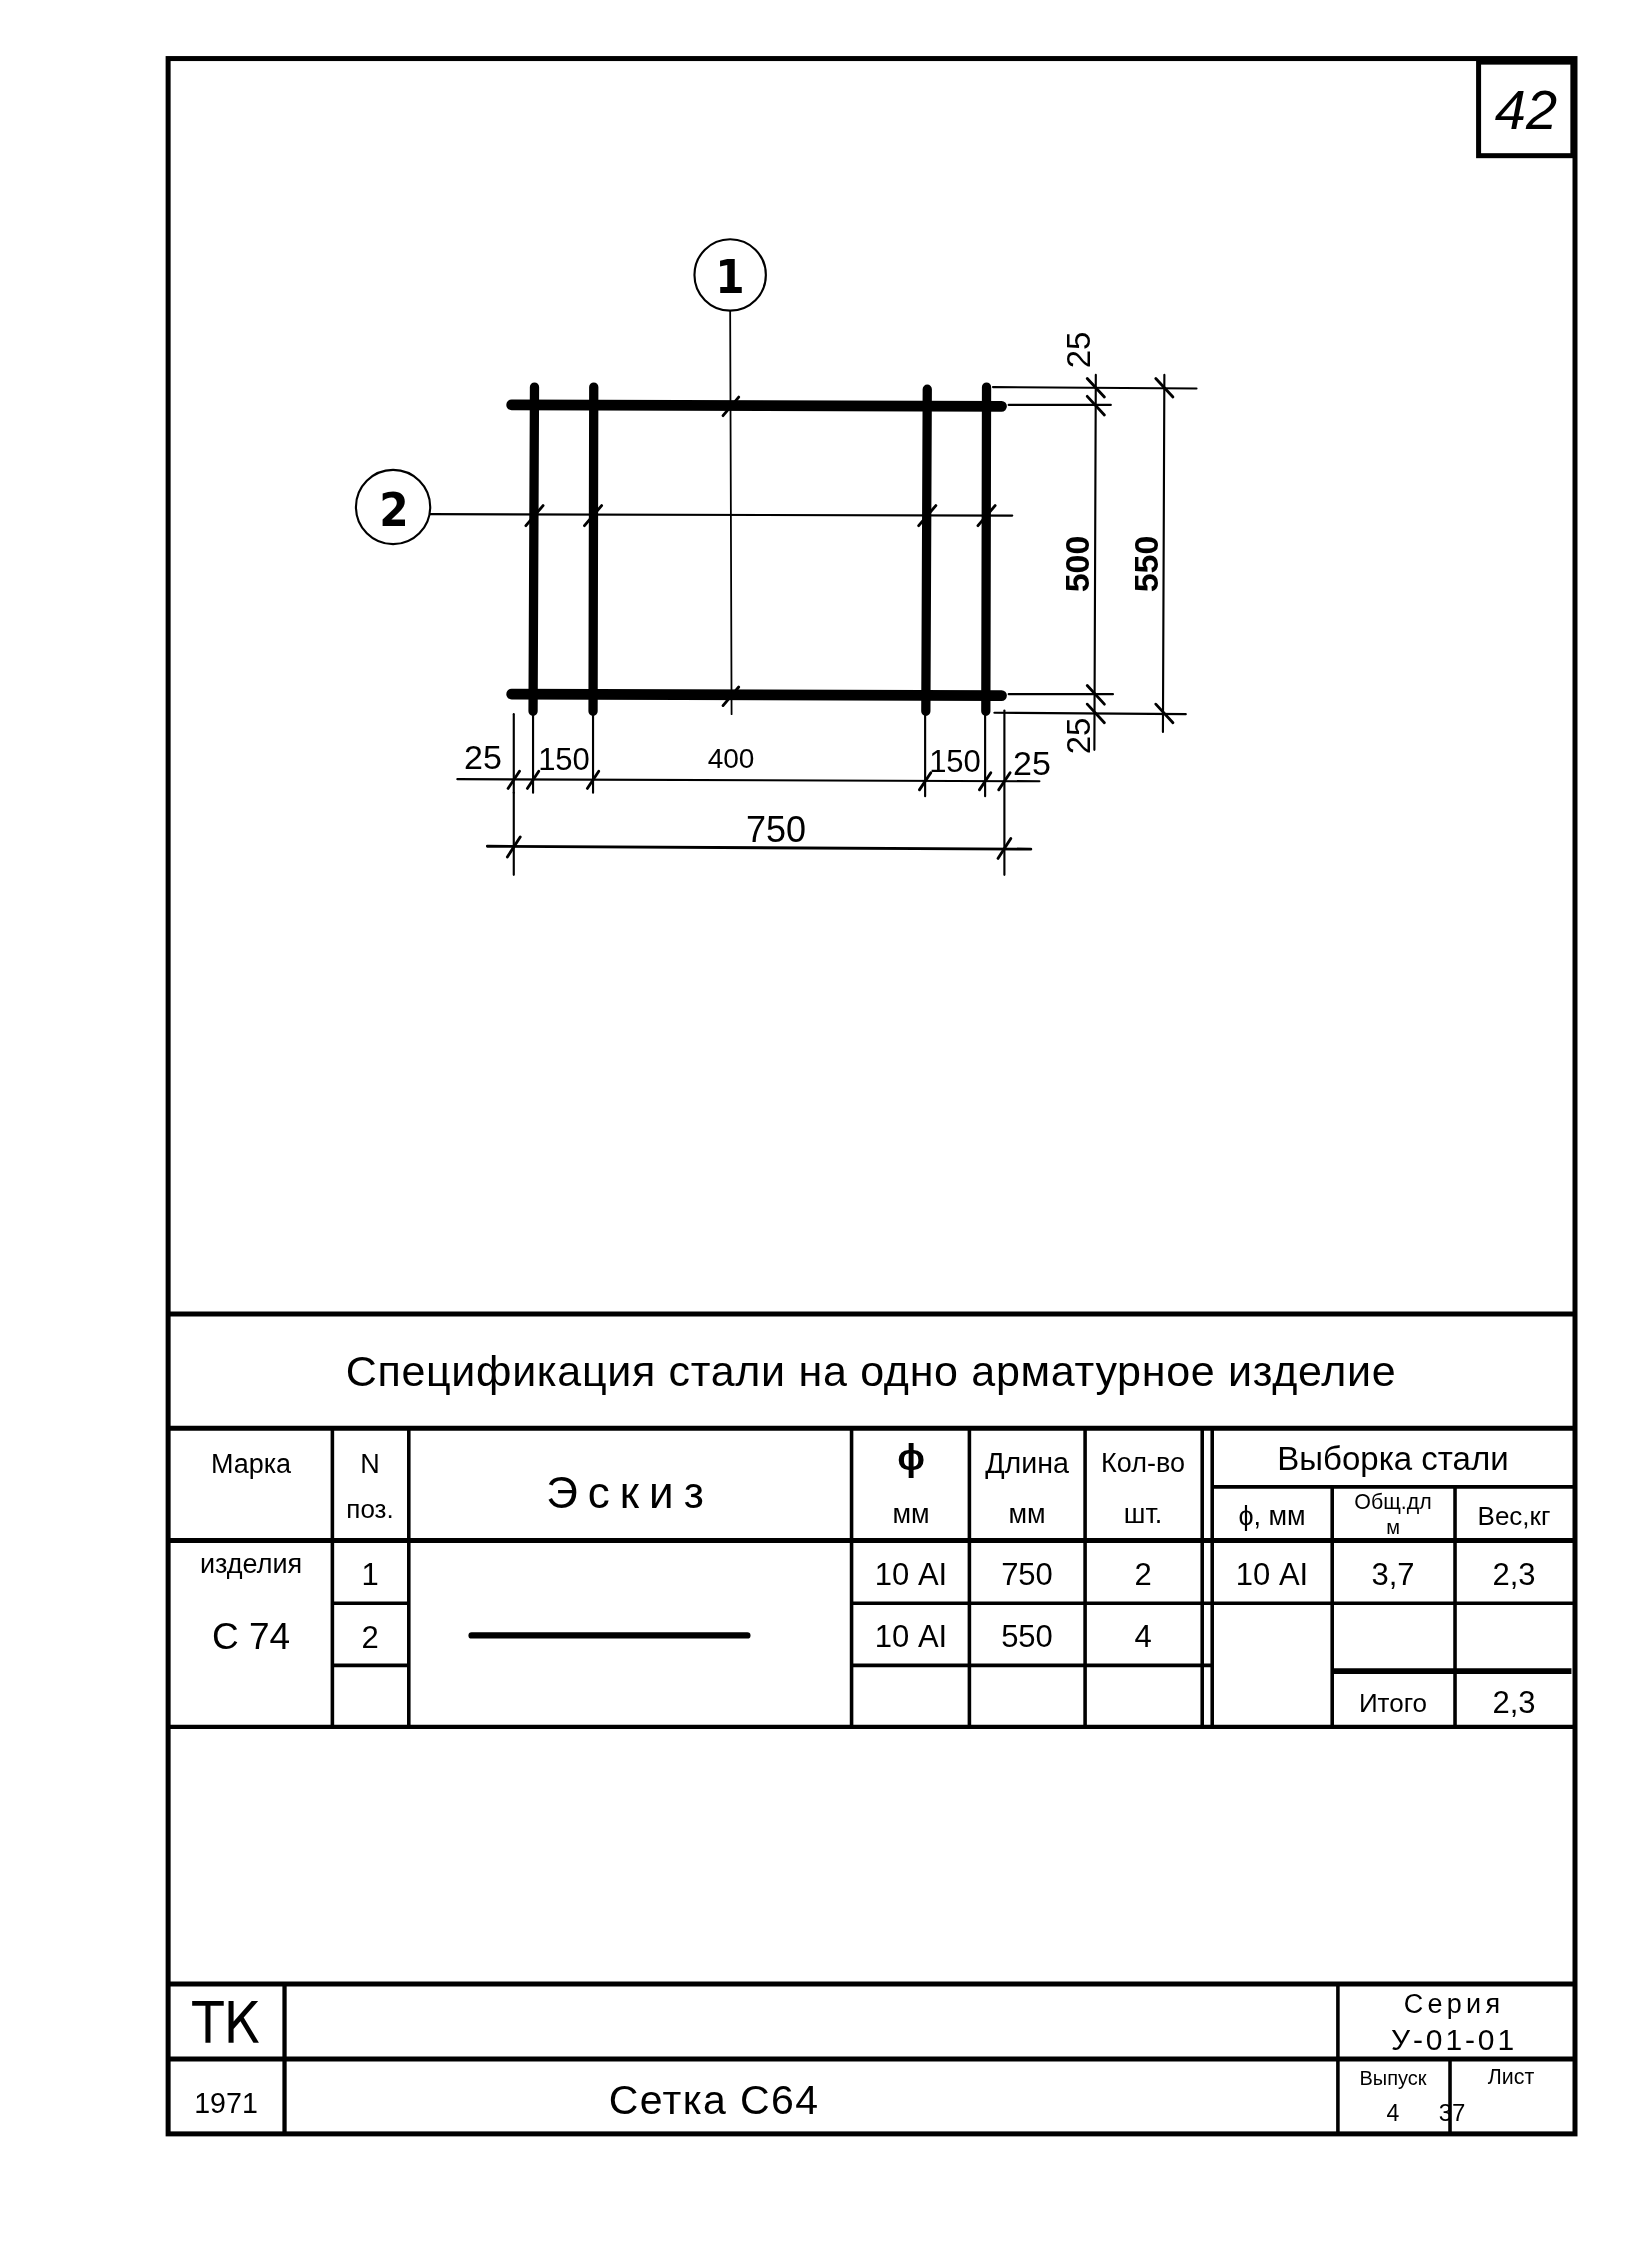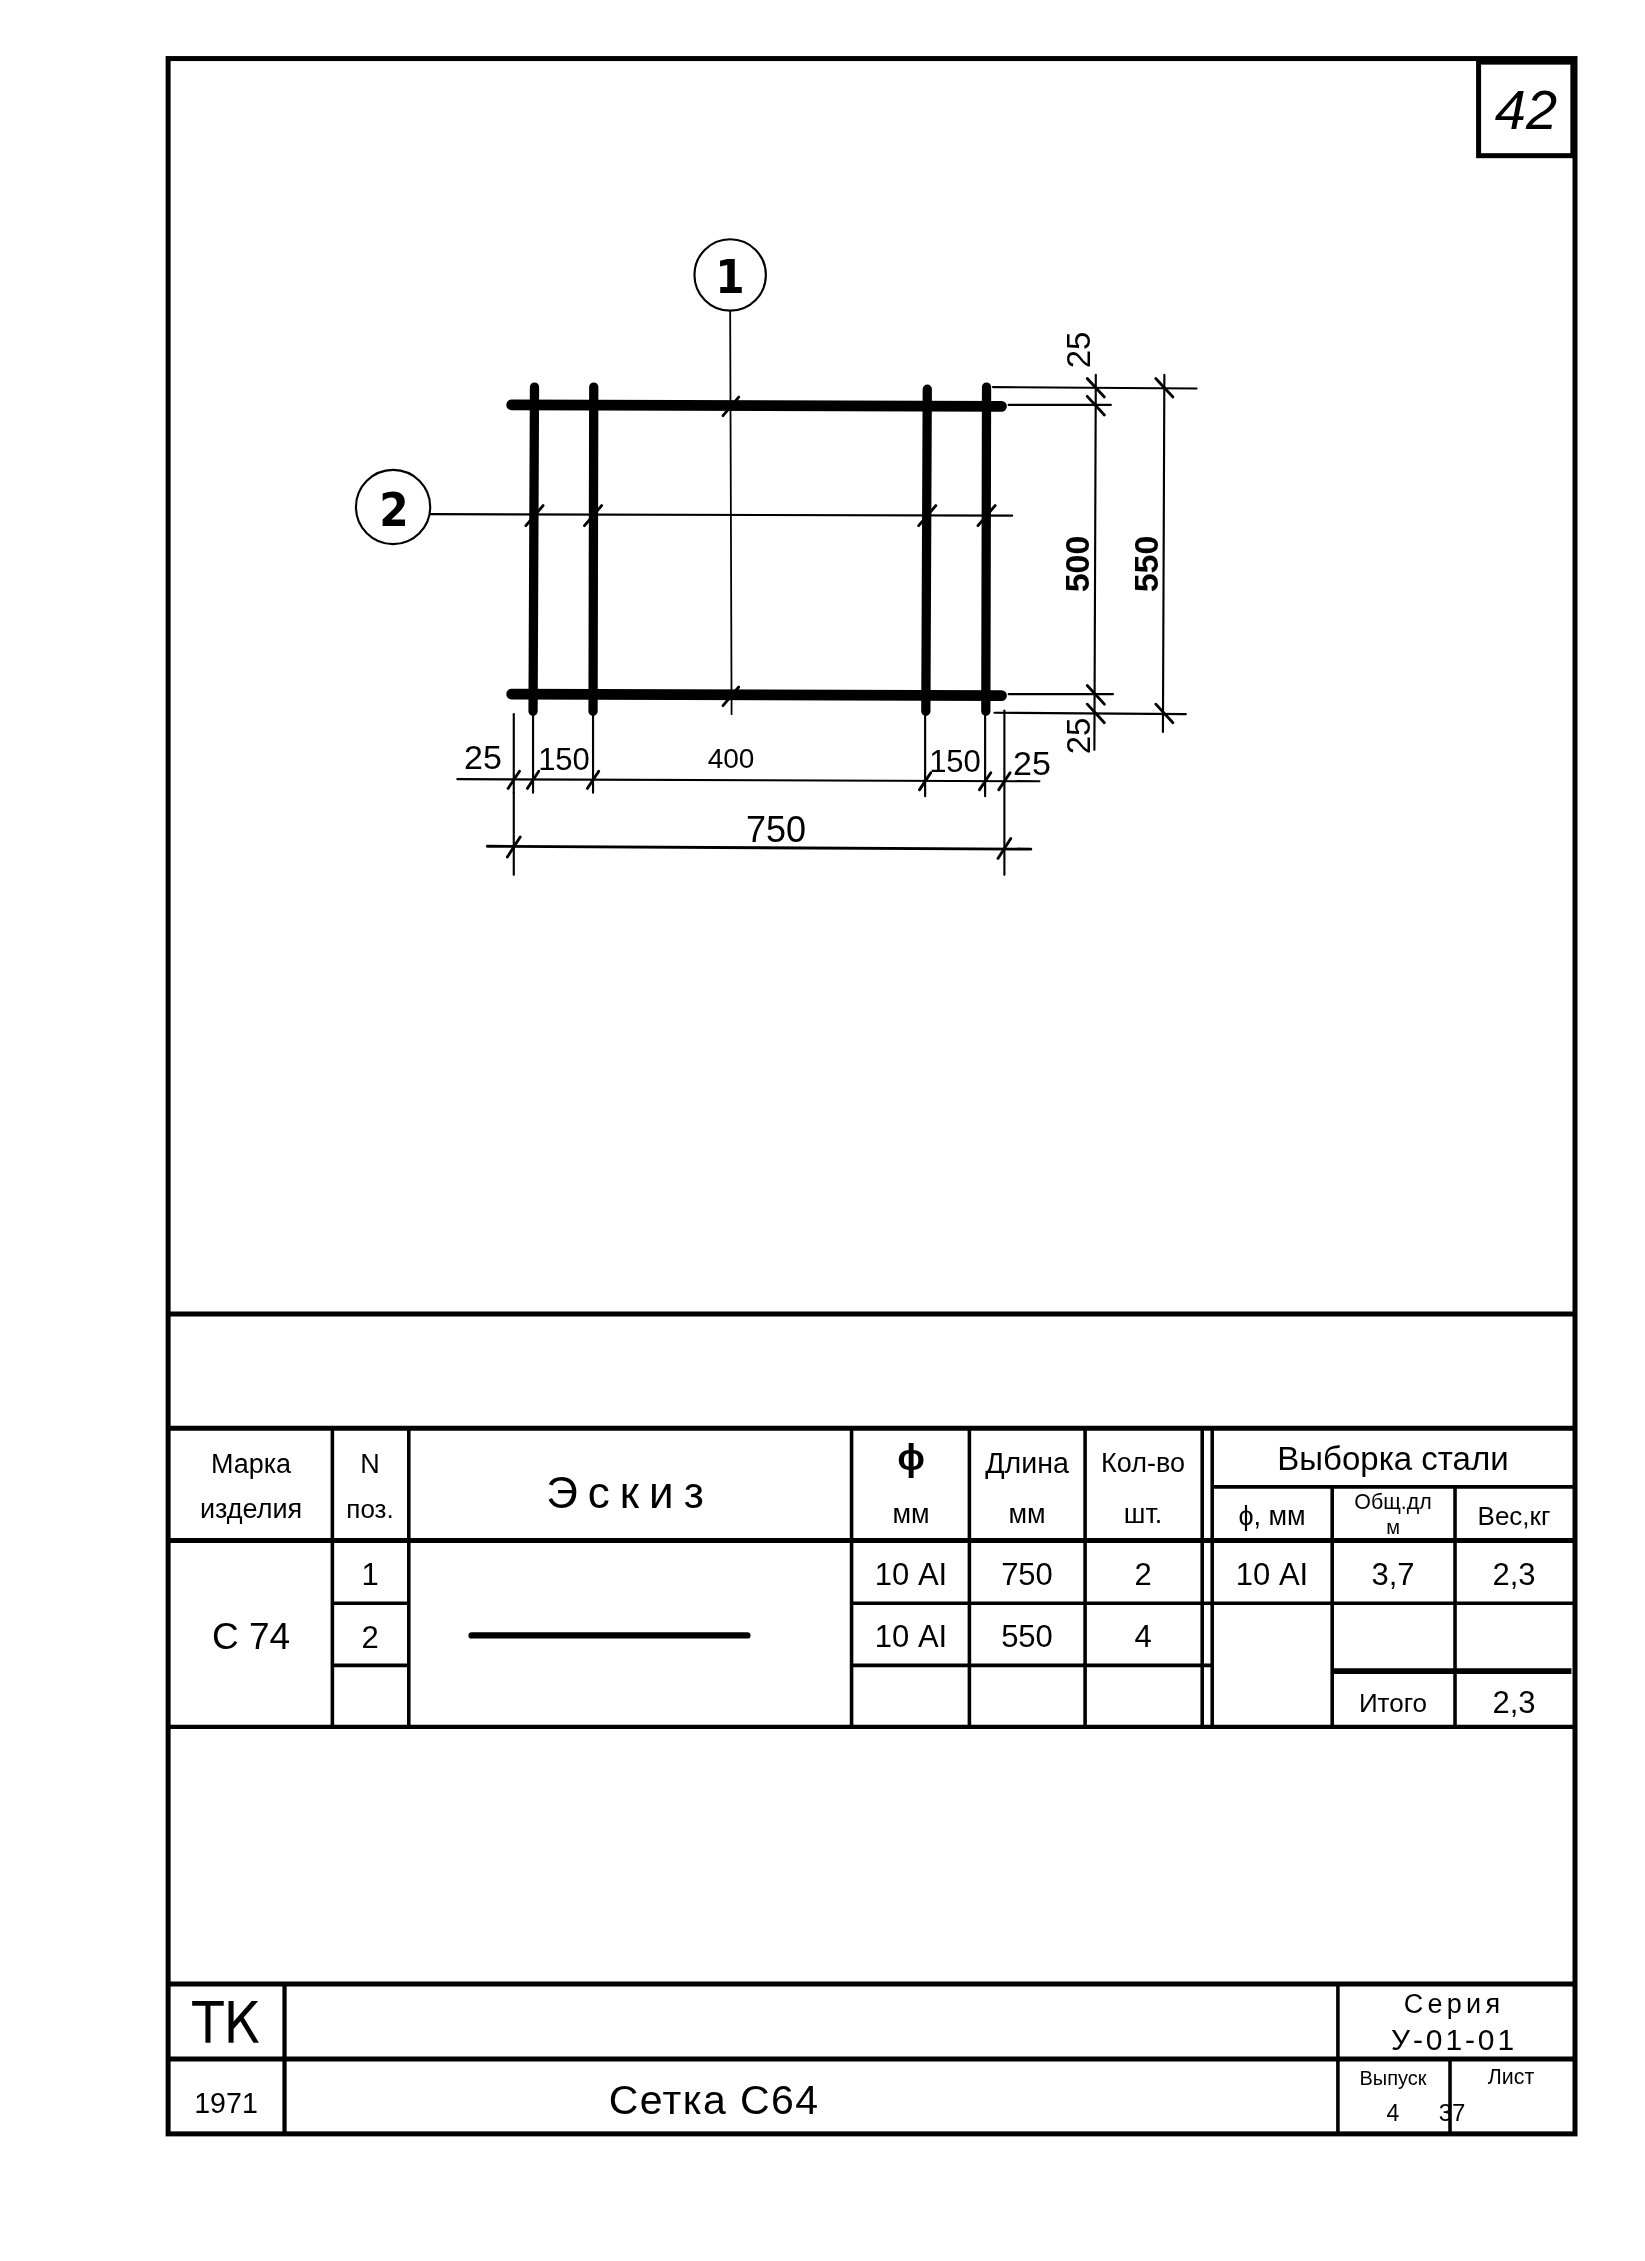--- a/index.html
+++ b/index.html
@@ -146,23 +146,24 @@
   <div class="t hand" style="left:731px; top:759px; font-size:28px;">400</div>
   <div class="t hand" style="left:955px; top:761px; font-size:31px;">150</div>
   <div class="t hand" style="left:1032px; top:763px; font-size:34px;">25</div>
   <div class="t hand" style="left:776px; top:830px; font-size:36px;">750</div>
 
   <div class="t hand rot" style="left:1078px; top:350px; font-size:33px;">25</div>
   <div class="t hand rot" style="left:1077px; top:564px; font-size:34px; font-weight:bold;">500</div>
   <div class="t hand rot" style="left:1146px; top:564px; font-size:34px; font-weight:bold;">550</div>
   <div class="t hand rot" style="left:1078px; top:736px; font-size:33px;">25</div>
 
+  <div class="t hand" style="left:871px; top:1371px; font-size:43px; letter-spacing:0.7px;">Спецификация стали на одно арматурное изделие</div>
 
   <div class="t hand" style="left:251px; top:1464px; font-size:27px;">Марка</div>
-  <div class="t hand" style="left:251px; top:1509px; font-size:27px;">изделия</div>
+  <div class="t hand" style="left:251px; top:1564px; font-size:27px;">изделия</div>
   <div class="t hand" style="left:370px; top:1464px; font-size:27px;">N</div>
   <div class="t hand" style="left:370px; top:1509px; font-size:26px;">поз.</div>
   <div class="t hand" style="left:630px; top:1493px; font-size:44px; letter-spacing:10px;">Эскиз</div>
   <div class="t hand" style="left:911px; top:1457px; font-size:37px; font-weight:bold;">ϕ</div>
   <div class="t hand" style="left:911px; top:1514px; font-size:27px;">мм</div>
   <div class="t hand" style="left:1027px; top:1463px; font-size:28.6px;">Длина</div>
   <div class="t hand" style="left:1027px; top:1514px; font-size:27px;">мм</div>
   <div class="t hand" style="left:1143px; top:1463px; font-size:27px;">Кол-во</div>
   <div class="t hand" style="left:1143px; top:1514px; font-size:27px;">шт.</div>
   <div class="t hand" style="left:1393px; top:1458px; font-size:33px;">Выборка стали</div>

